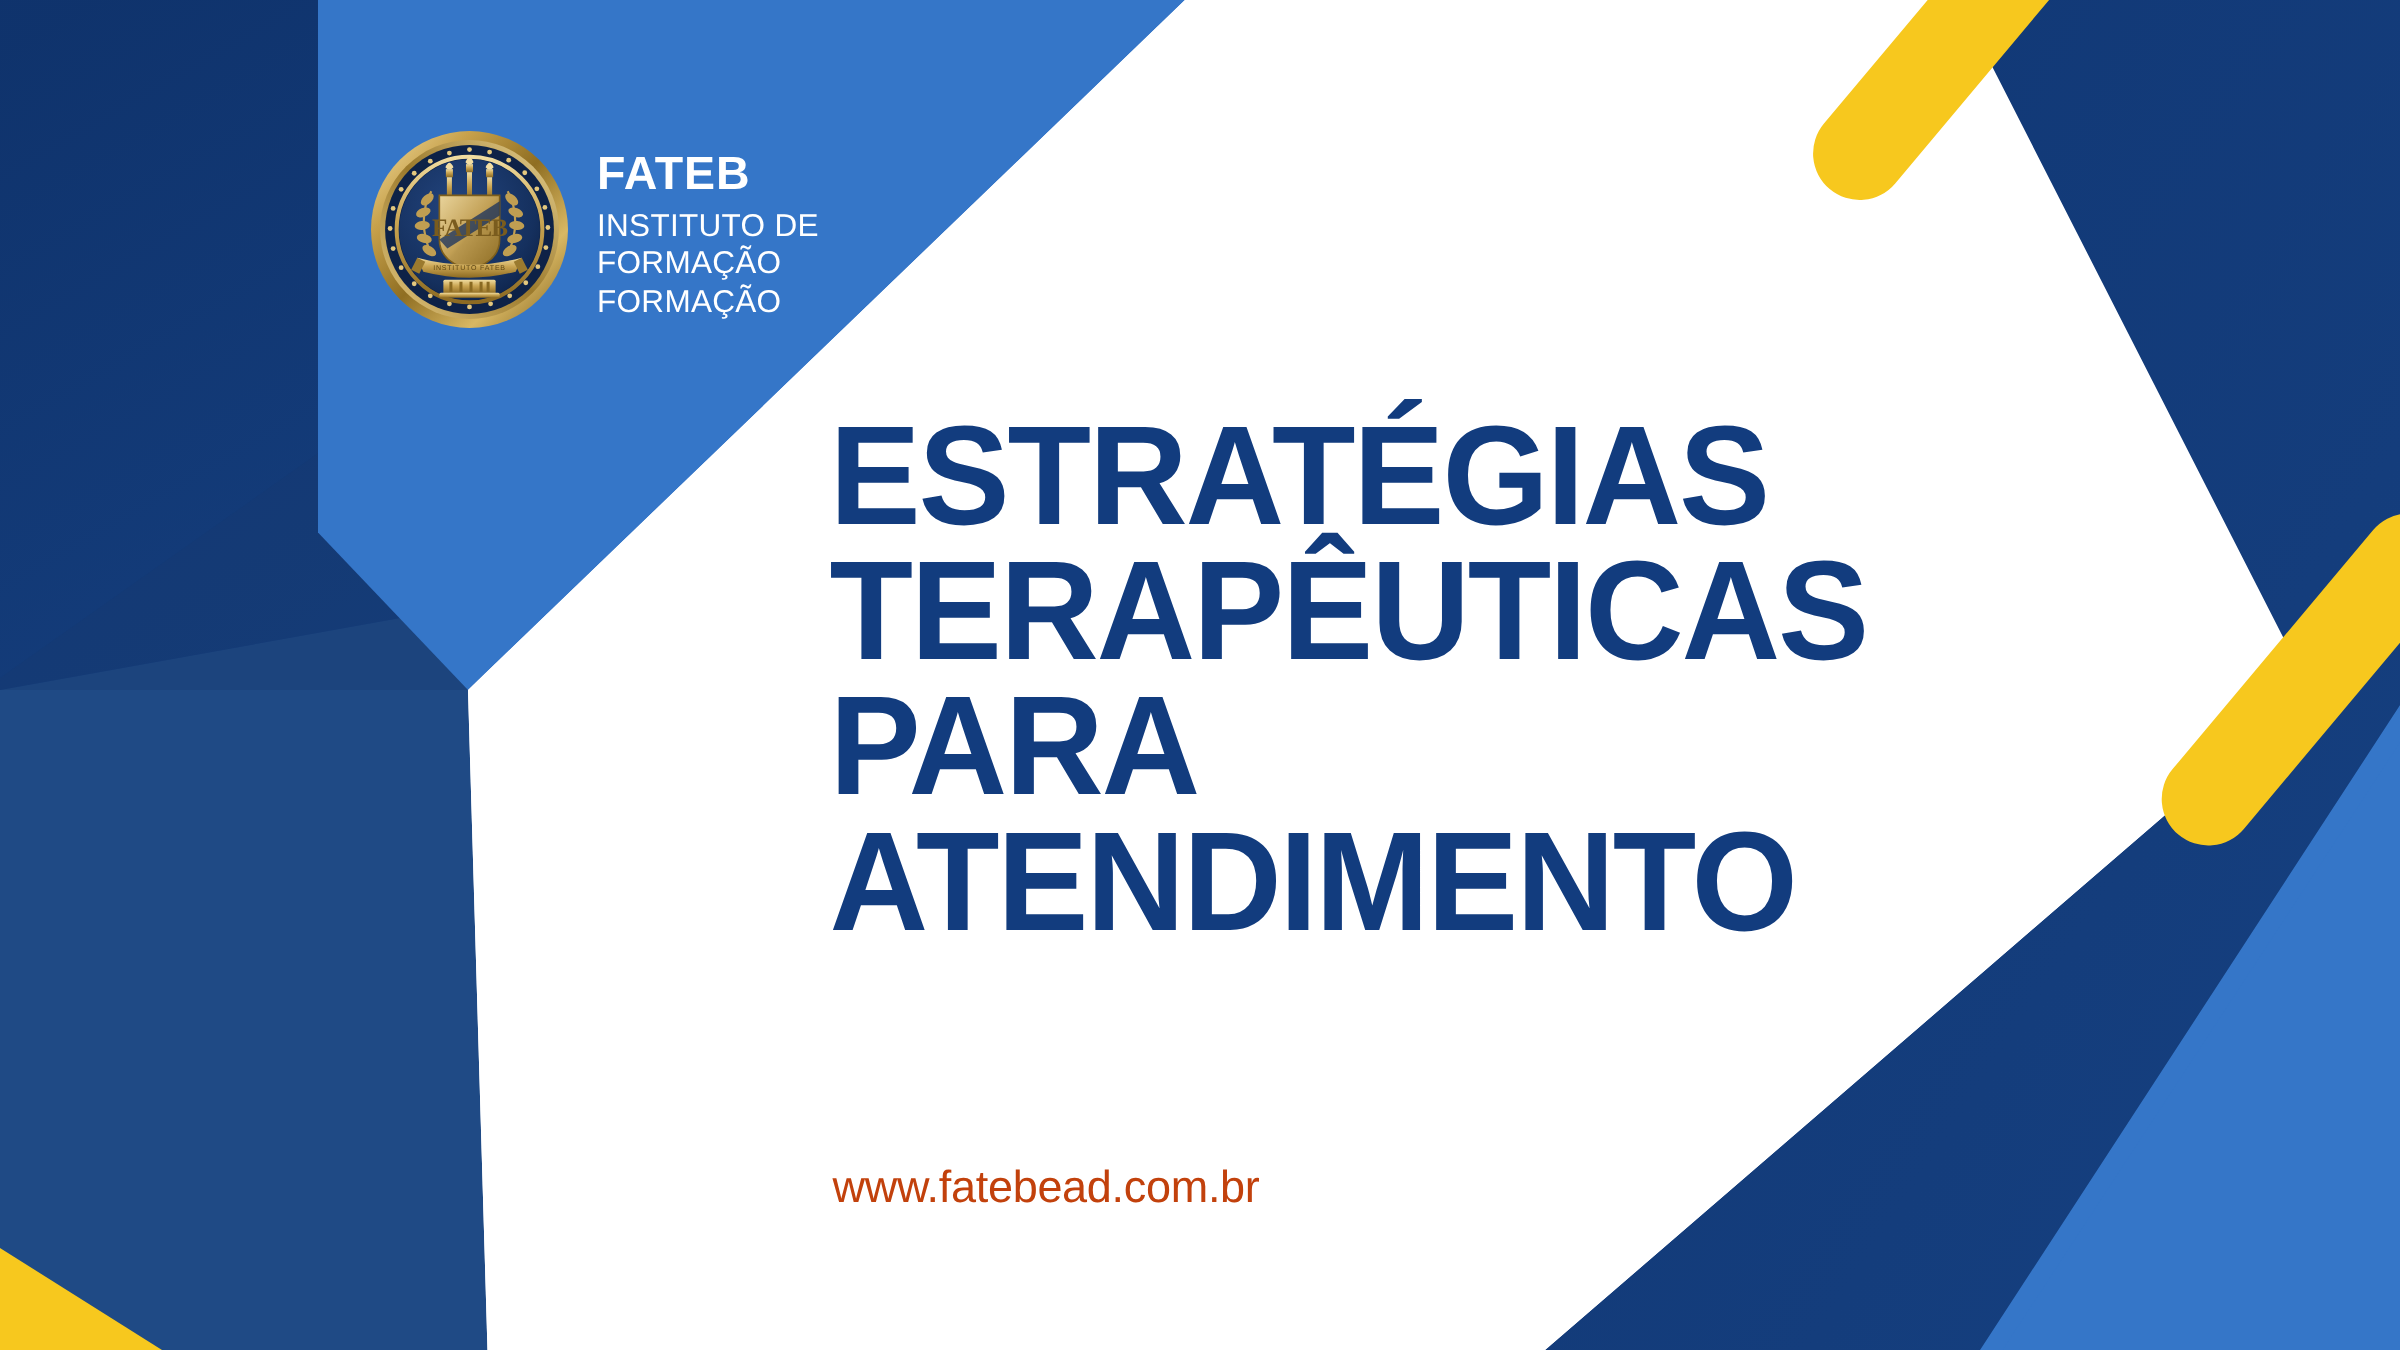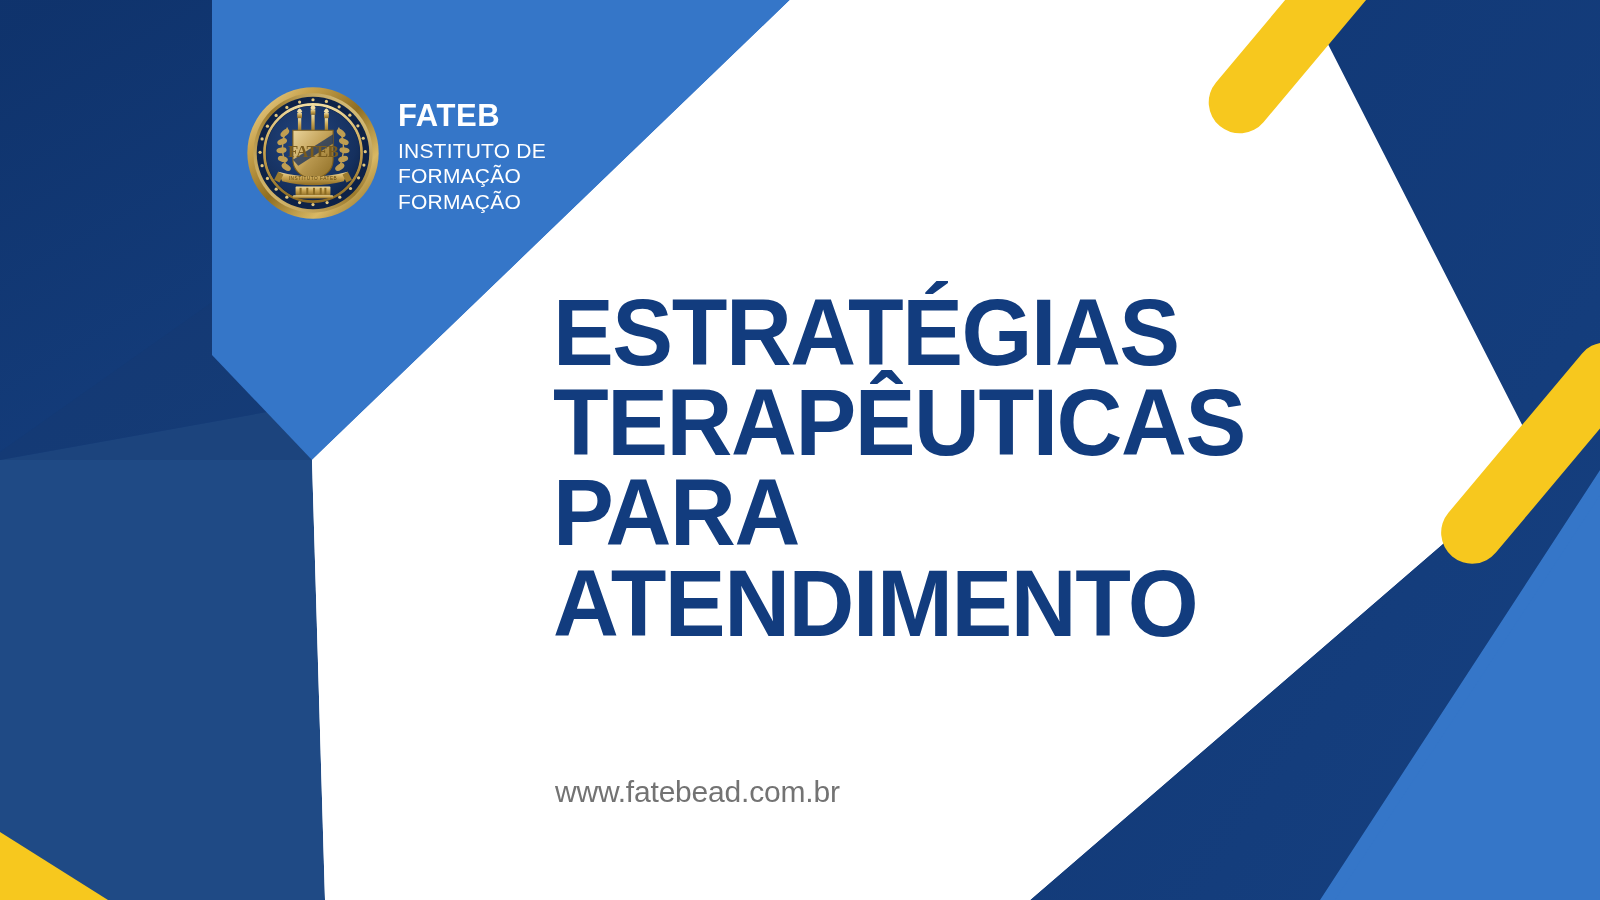--- a/index.html
+++ b/index.html
@@ -64,40 +64,39 @@
     white-space: nowrap;
   }
 
   
   #title-block {
     position: absolute;
     left: 553px;
     top: 272px;
     width: 760px;
     z-index: 5;
-    margin-top: 16px;
   }
   .title-line {
     font-size: 94px;
     font-weight: bold;
     color: #123C7E;
     line-height: 0.96;
     letter-spacing: -1.5px;
     white-space: nowrap;
     transform: scaleX(0.97);
     transform-origin: left center;
   }
 
   
   #website {
     position: absolute;
     left: 555px;
     top: 775px;
     font-size: 30px;
-    color: #737373;
+    color: #c2410c;
     letter-spacing: -0.2px;
     z-index: 5;
   }
 </style>
 </head>
 <body>
 
 <div id="slide">
 
   <svg id="bg" viewBox="0 0 1600 900" preserveAspectRatio="none">

